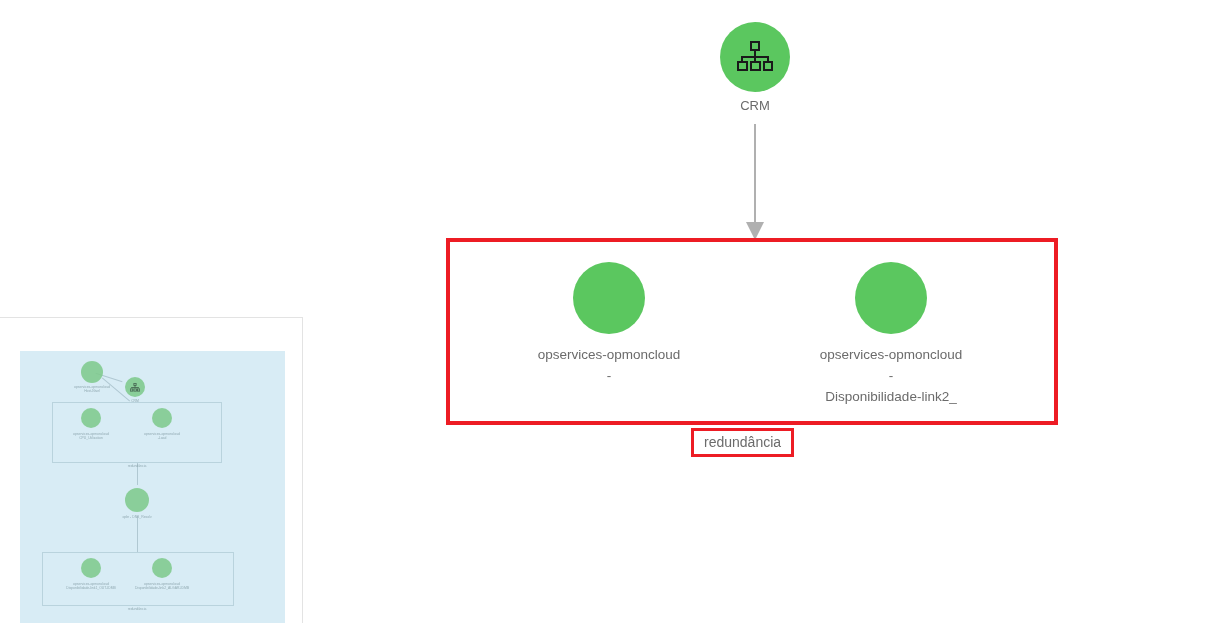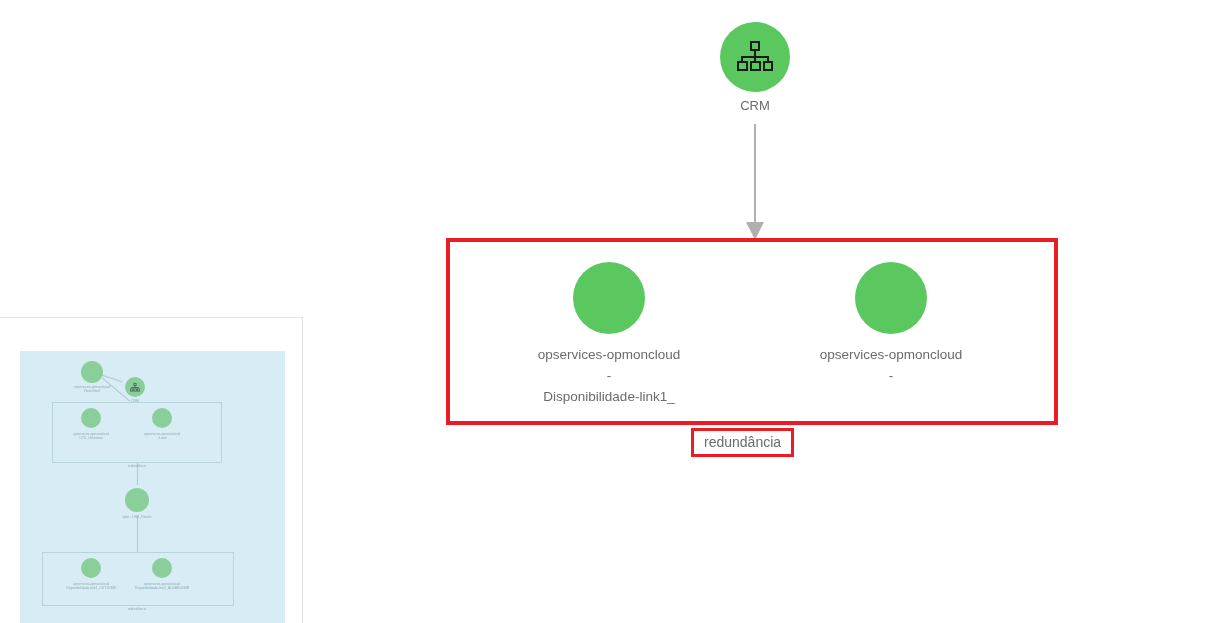--- a/index.html
+++ b/index.html
@@ -204,29 +204,29 @@
     </svg>
   </div>
 
   <div id="redundancy-group">
 
     <div id="leaf-node-1" class="leaf-node">
       <div class="node-circle"></div>
       <div class="leaf-label">
         <div>opservices-opmoncloud</div>
         <div>-</div>
-        <div>Disponibilidade-link1_</div>
       </div>
     </div>
 
     <div id="leaf-node-2" class="leaf-node">
       <div class="node-circle"></div>
       <div class="leaf-label">
         <div>opservices-opmoncloud</div>
         <div>-</div>
+        <div>Disponibilidade-link2_</div>
       </div>
     </div>
 
   </div>
 
   <div id="redundancy-caption">redundância</div>
 
 </div>
 
 <div id="minimap-panel">

